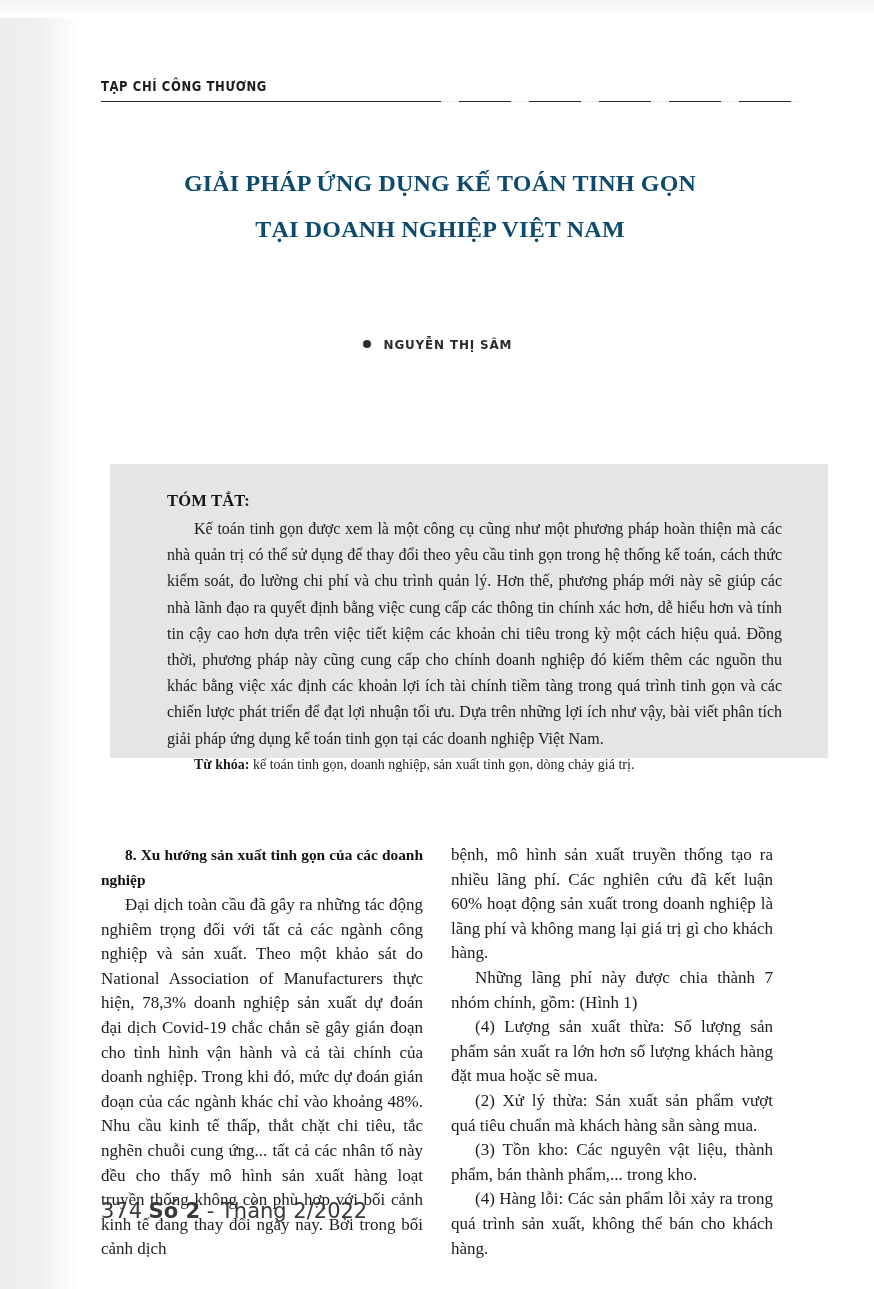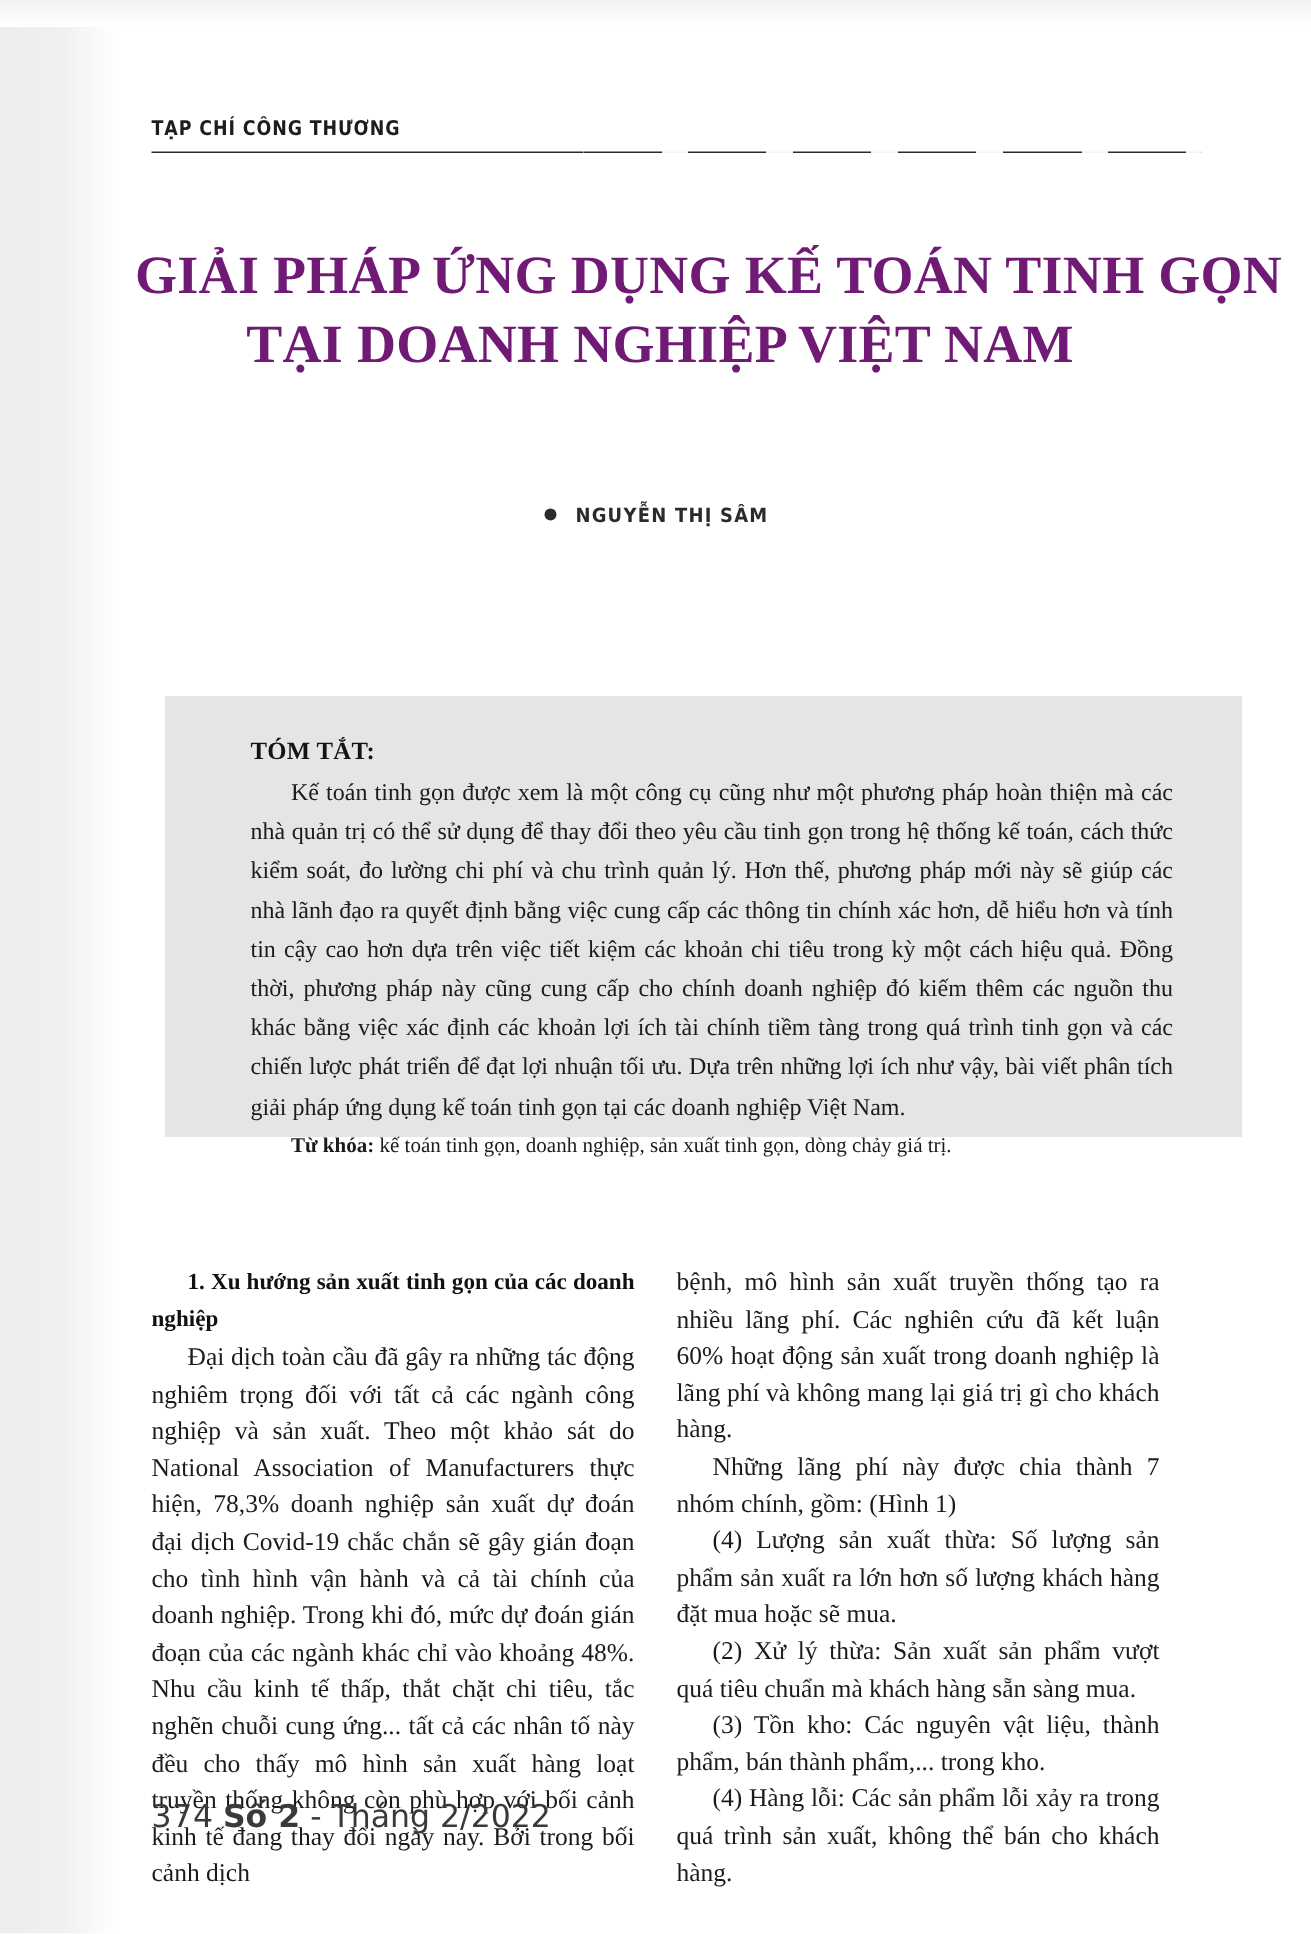--- a/index.html
+++ b/index.html
@@ -78,24 +78,24 @@
   .title-block {
     position: absolute;
     left: 90px;
     top: 160px;
     width: 700px;
     text-align: center;
   }
   .title-line {
     font-family: "Liberation Serif", serif;
     font-weight: 700;
-    font-size: 36px;
+    font-size: 24px;
     line-height: 46px;
     letter-spacing: 0.2px;
-    color: #701a75;
+    color: #0c4a6e;
     white-space: nowrap;
   }
 
   
   .author-block {
     position: absolute;
     left: 90px;
     top: 335px;
     width: 700px;
     text-align: center;
@@ -243,21 +243,21 @@
     <div class="abstract-inner">
       <div class="abstract-heading">TÓM TẮT:</div>
       <p class="abstract-body">Kế toán tinh gọn được xem là một công cụ cũng như một phương pháp hoàn thiện mà các nhà quản trị có thể sử dụng để thay đổi theo yêu cầu tinh gọn trong hệ thống kế toán, cách thức kiểm soát, đo lường chi phí và chu trình quản lý. Hơn thế, phương pháp mới này sẽ giúp các nhà lãnh đạo ra quyết định bằng việc cung cấp các thông tin chính xác hơn, dễ hiểu hơn và tính tin cậy cao hơn dựa trên việc tiết kiệm các khoản chi tiêu trong kỳ một cách hiệu quả. Đồng thời, phương pháp này cũng cung cấp cho chính doanh nghiệp đó kiếm thêm các nguồn thu khác bằng việc xác định các khoản lợi ích tài chính tiềm tàng trong quá trình tinh gọn và các chiến lược phát triển để đạt lợi nhuận tối ưu. Dựa trên những lợi ích như vậy, bài viết phân tích giải pháp ứng dụng kế toán tinh gọn tại các doanh nghiệp Việt Nam.</p>
       <p class="abstract-keywords"><b>Từ khóa:</b><span> kế toán tinh gọn, doanh nghiệp, sản xuất tinh gọn, dòng chảy giá trị.</span></p>
     </div>
   </div>
 
   <div class="body-columns">
 
     <div class="col">
-      <p class="sec-heading">1. Xu hướng sản xuất tinh gọn của các doanh nghiệp</p>
+      <p class="sec-heading">8. Xu hướng sản xuất tinh gọn của các doanh nghiệp</p>
       <p class="para">Đại dịch toàn cầu đã gây ra những tác động nghiêm trọng đối với tất cả các ngành công nghiệp và sản xuất. Theo một khảo sát do National Association of Manufacturers thực hiện, 78,3% doanh nghiệp sản xuất dự đoán đại dịch Covid-19 chắc chắn sẽ gây gián đoạn cho tình hình vận hành và cả tài chính của doanh nghiệp. Trong khi đó, mức dự đoán gián đoạn của các ngành khác chỉ vào khoảng 48%. Nhu cầu kinh tế thấp, thắt chặt chi tiêu, tắc nghẽn chuỗi cung ứng... tất cả các nhân tố này đều  cho thấy mô hình sản xuất hàng loạt truyền thống không còn phù hợp với bối cảnh kinh tế đang thay đổi ngày nay. Bởi trong bối cảnh dịch</p>
     </div>
 
     <div class="col">
       <p class="para" style="text-indent:0">bệnh, mô hình sản xuất truyền thống tạo ra nhiều lãng phí. Các nghiên cứu đã kết luận 60% hoạt động sản xuất trong doanh nghiệp là lãng phí và không mang lại giá trị gì cho khách hàng.</p>
       <p class="para">Những lãng phí này được chia thành 7 nhóm chính, gồm: (Hình 1)</p>
       <p class="para">(4) Lượng sản xuất thừa: Số lượng sản phẩm sản xuất ra lớn hơn số lượng khách hàng đặt mua hoặc sẽ mua.</p>
       <p class="para">(2) Xử lý thừa: Sản xuất sản phẩm vượt quá tiêu chuẩn mà khách hàng sẵn sàng mua.</p>
       <p class="para">(3) Tồn kho: Các nguyên vật liệu, thành phẩm, bán thành phẩm,... trong kho.</p>
       <p class="para">(4) Hàng lỗi: Các sản phẩm lỗi xảy ra trong quá trình sản xuất, không thể bán cho khách hàng.</p>

